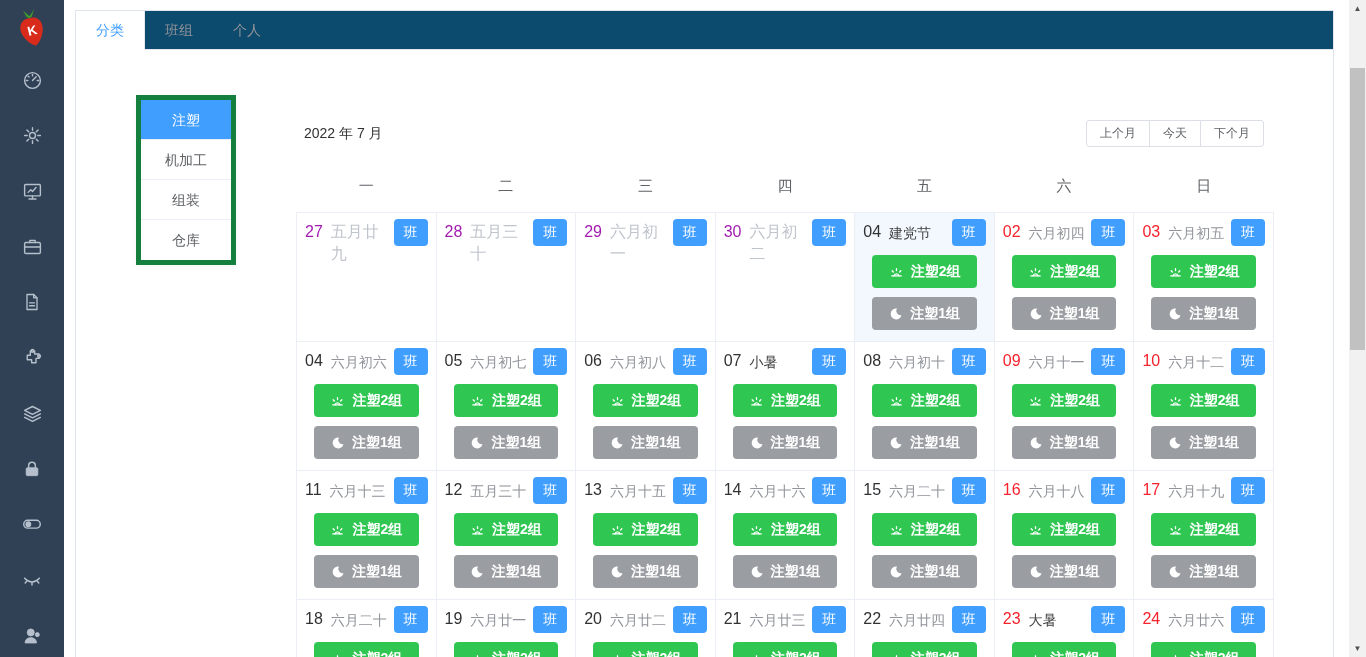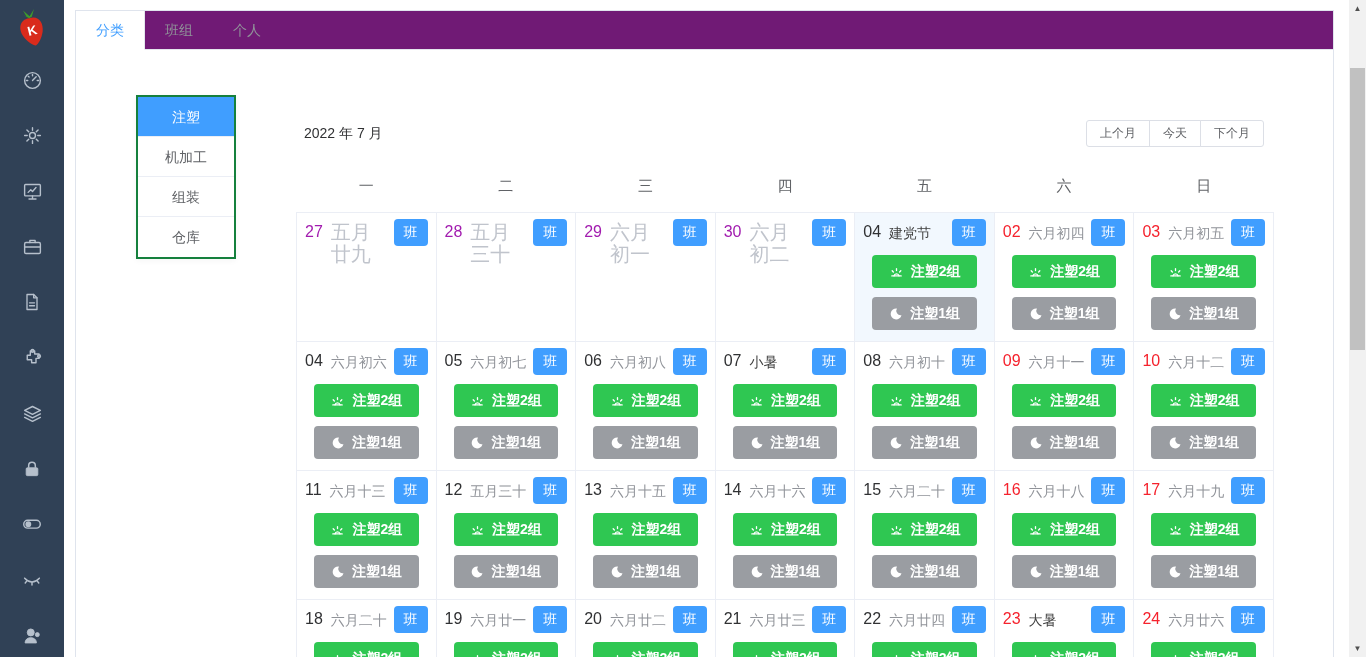--- a/index.html
+++ b/index.html
@@ -13,28 +13,28 @@
     background:#304156; display:flex; flex-direction:column; align-items:center; }
   .logo { margin-top:4px; height:46px; display:flex; align-items:center; justify-content:center; cursor:pointer; }
   .side-nav { flex:1; width:100%; display:flex; flex-direction:column; align-items:center;
     justify-content:space-between; padding:18px 0 10px; }
   .side-icon { height:24px; width:100%; display:flex; align-items:center; justify-content:center; cursor:pointer; }
   .side-icon svg { stroke:#b6c0cc; }
   
   .main { position:absolute; left:64px; top:0; right:17px; height:657px; background:#fff; }
   .tab-card { position:absolute; left:11px; right:15px; top:10px; bottom:-30px;
     border:1px solid #dfe4ed; background:#fff; }
-  .tabs { height:39px; background:#701a75; border-bottom:1px solid #e4e7ed; display:flex; }
+  .tabs { height:39px; background:#0c4a6e; border-bottom:1px solid #e4e7ed; display:flex; }
   .tab { padding:0 20px; line-height:39px; font-size:14px; color:#909399; cursor:pointer; }
   .tab.active { background:#fff; color:#409eff; border-right:1px solid #e4e7ed;
     margin-bottom:-1px; border-bottom:1px solid #fff; }
   .card-body { position:relative; height:calc(100% - 40px); background:#fff; }
   
   .cat-menu { position:absolute; left:60px; top:45px; width:100px; margin:0; padding:0;
-    list-style:none; border:2px solid #15803d; background:#fff; box-shadow:0 2px 6px rgba(0,0,0,.04); }
+    list-style:none; border:5px solid #15803d; background:#fff; box-shadow:0 2px 6px rgba(0,0,0,.04); }
   .cat-item { height:40px; line-height:40px; text-align:center; font-size:14px; color:#606266;
     border-bottom:1px solid #ebeef5; cursor:pointer; background:#fff; }
   .cat-item:last-child { border-bottom:none; }
   .cat-item.active { background:#409eff; color:#fff; }
   
   .calendar { position:absolute; left:220px; top:50px; width:978px; }
   .cal-header { display:flex; justify-content:space-between; align-items:center; padding:20px 10px 16px 8px; }
   .cal-title { font-size:14px; color:#303133; }
   .btn-group { display:flex; }
   .btn-group button { height:27px; padding:0 13px; font-size:12px; color:#606266; background:#fff;
@@ -46,21 +46,21 @@
   td.day-cell { border:1px solid #ebeef5; height:129px; vertical-align:top; padding:6px 8px;
     cursor:pointer; background:#fff; }
   td.day-cell.selected { background:#f2f8fe; }
   .day-head { display:flex; align-items:flex-start; }
   .num { font-size:16px; color:#303133; line-height:26px; flex:none; }
   .num.red { color:#f5222d; }
   .day-cell.muted .num { color:#a21caf; }
   .lunar { margin-left:8px; font-size:14px; color:#909399; line-height:20px; padding-top:4px;
     flex:1; min-width:0; }
   .lunar.festival { color:#404040; }
-  .day-cell.muted .lunar { color:#c0c4cc; font-size:20px; line-height:22px; padding-top:2px; }
+  .day-cell.muted .lunar { color:#c0c4cc; font-size:16px; line-height:22px; padding-top:2px; }
   .badge { flex:none; margin-left:6px; width:34px; height:27px; background:#409eff; color:#fff;
     font-size:14px; border-radius:4px; display:flex; align-items:center; justify-content:center; }
   .shift { display:flex; align-items:center; justify-content:center; gap:7px;
     width:calc(100% - 18px); margin:9px auto 0; height:33px; border:none; border-radius:4px;
     color:#fff; font-size:14px; font-weight:bold; cursor:pointer; font-family:inherit; }
   .shift.day { background:#2fc752; }
   .shift.night { background:#9a9da2; }
   
   .scrollbar { position:absolute; right:0; top:0; width:17px; height:657px; background:#f1f1f1; }
   .sb-arrow { position:absolute; left:0; width:17px; height:17px; display:flex; align-items:center;

